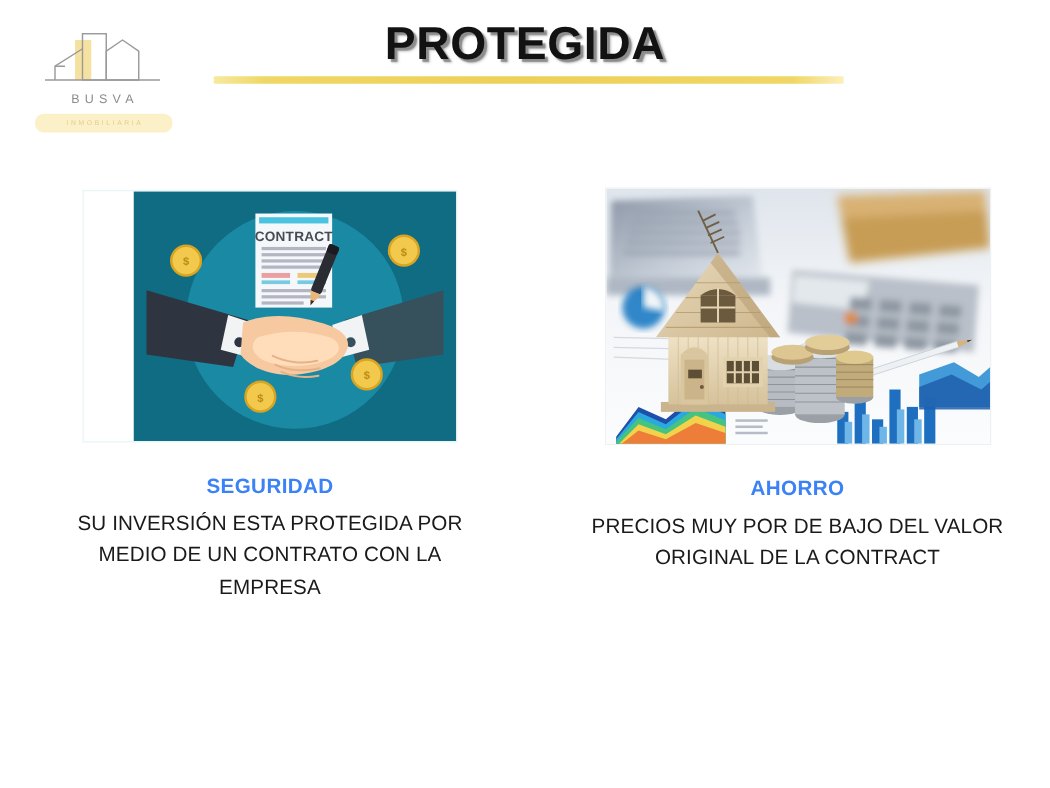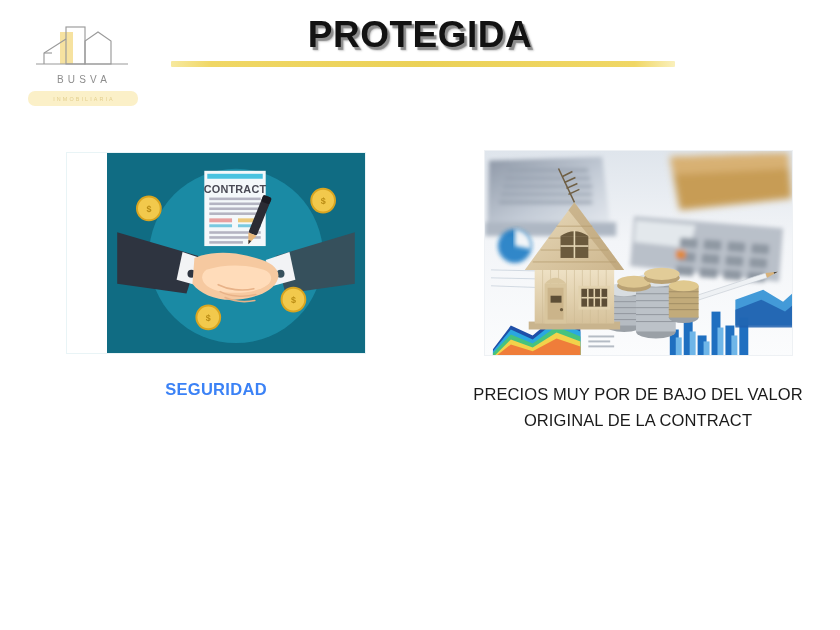--- a/index.html
+++ b/index.html
@@ -244,20 +244,21 @@
           <g>
               <circle cx="208" cy="148" r="12" fill="#f2c94c" stroke="#d9a520" stroke-width="2"></circle>
              <text x="208" y="152" fill="#b98c14">$</text>
             </g>
         </g>
       </svg>
     </div>
 
     <div class="caption">
       <div class="caption-title">SEGURIDAD</div>
+      <div class="caption-body">SU INVERSIÓN ESTA PROTEGIDA POR MEDIO DE UN CONTRATO CON LA EMPRESA</div>
     </div>
   </div>
 
   <div class="card" id="card-right">
 
     <div class="media-frame" id="media-right">
       <svg class="photo" viewBox="0 0 309 206" preserveAspectRatio="xMidYMid slice">
         <defs>
           <linearGradient id="bgdesk" x1="0" y1="0" x2="0" y2="1">
             <stop offset="0%" stop-color="#dfe5ec"></stop>
@@ -480,17 +481,18 @@
 
         <g fill="#aab2bc" opacity="0.85">
           <rect x="104" y="186" width="26" height="2"></rect>
           <rect x="104" y="191" width="22" height="2"></rect>
           <rect x="104" y="196" width="26" height="2"></rect>
         </g>
       </svg>
     </div>
 
     <div class="caption">
+      <div class="caption-title">AHORRO</div>
       <div class="caption-body">PRECIOS MUY POR DE BAJO DEL VALOR ORIGINAL DE LA CONTRACT</div>
     </div>
   </div>
 
 </div>
 
 </body></html>

